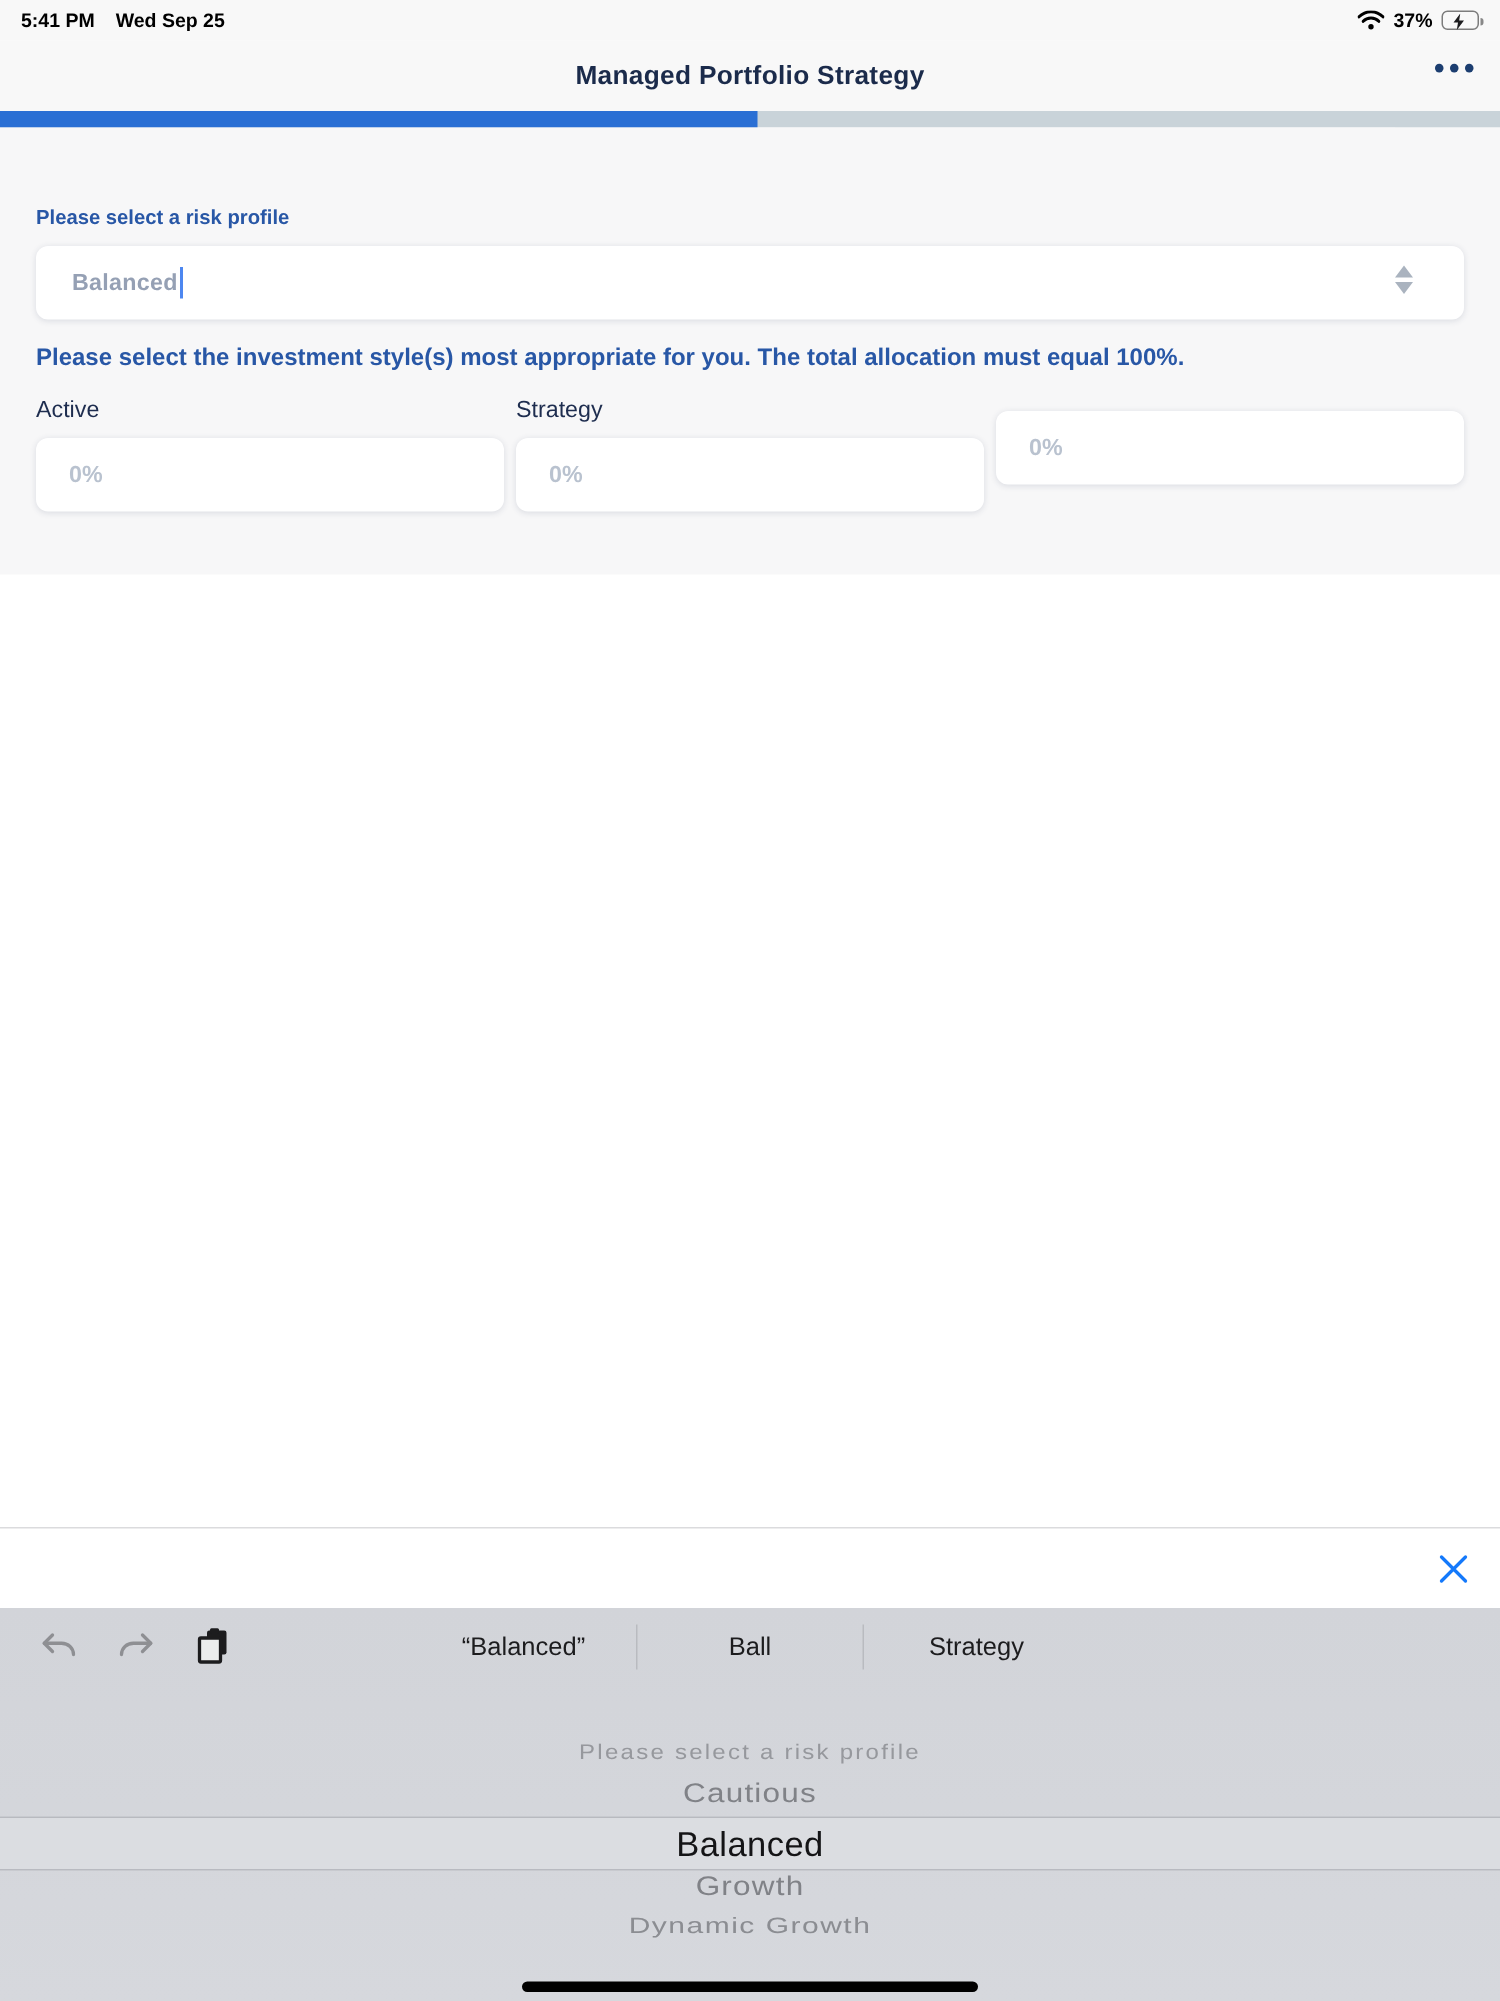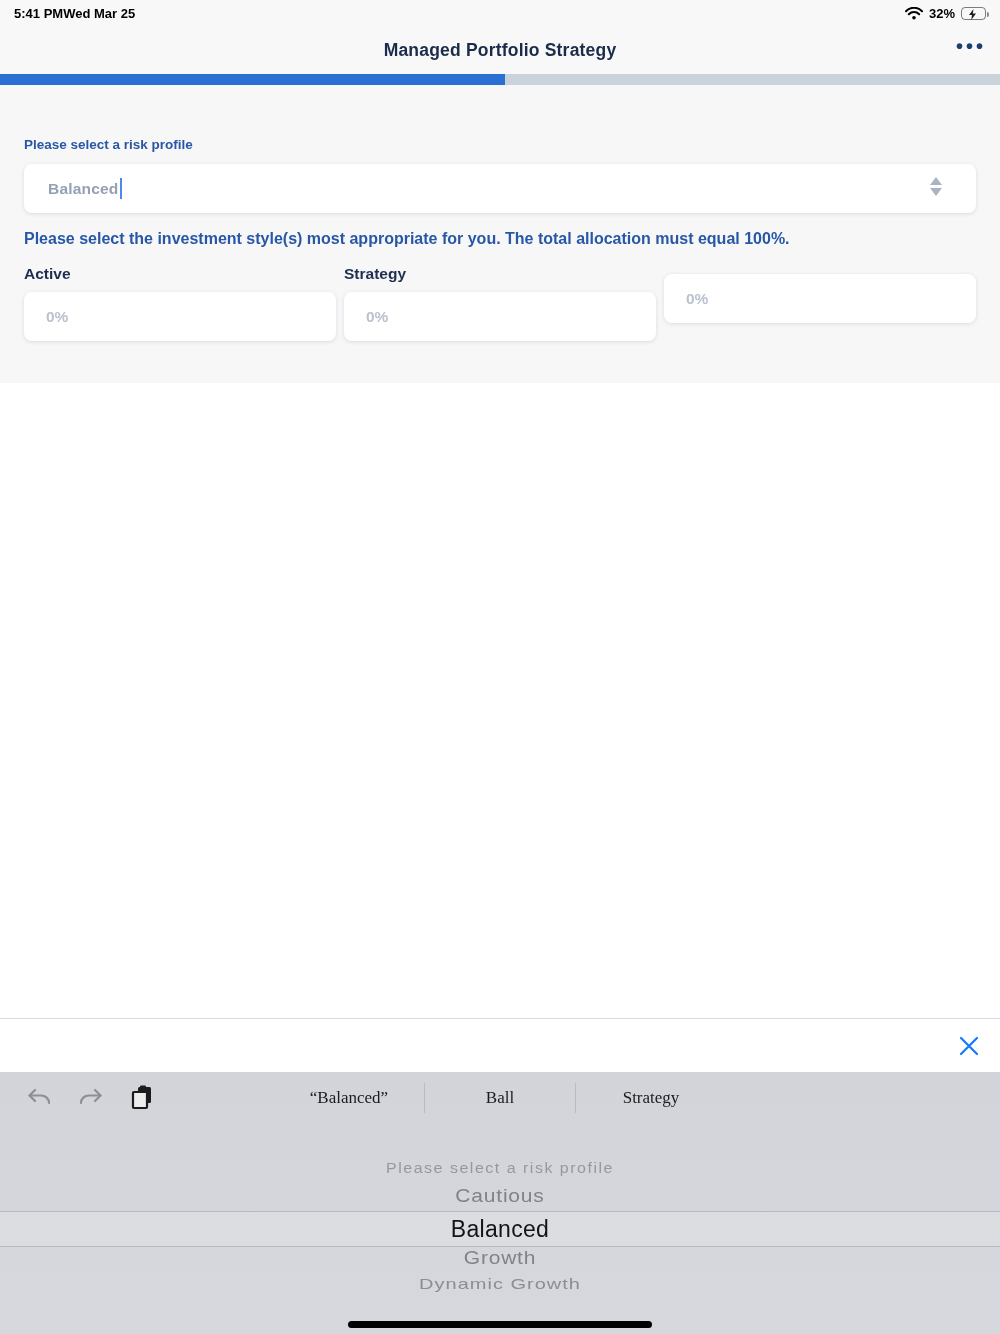--- a/index.html
+++ b/index.html
@@ -2,21 +2,21 @@
 <html><head>
 <meta charset="utf-8">
 <style>
   * { margin:0; padding:0; box-sizing:border-box; }
   body { font-family:"Liberation Sans","DejaVu Sans",sans-serif; background:#fff; }
   .screen { position:relative; width:1000px; height:1334px; background:#ffffff; overflow:hidden; }
 
   
   .status-bar { position:absolute; top:0; left:0; width:100%; height:27px;
     display:flex; justify-content:space-between; align-items:center; padding:0 14px; background:#f8f8f8; }
-  .status-left { display:flex; font-size:13px; font-weight:bold; color:#000; }
+  .status-left { display:flex; gap:14px; font-size:13px; font-weight:bold; color:#000; }
   .status-right { display:flex; align-items:center; gap:6px; font-size:13px; font-weight:bold; color:#000; }
   .battery { position:relative; width:25px; height:13px; border:1px solid rgba(0,0,0,.5); border-radius:4px; padding:1px; }
   .battery-fill { height:100%; width:42%; background:#5fc35f; border-radius:2px; }
   .battery-nub { position:absolute; right:-4px; top:4px; width:2.5px; height:5px; background:rgba(0,0,0,.45); border-radius:0 2px 2px 0; }
   .battery-bolt { position:absolute; left:6px; top:0.5px; }
 
   
   .header { position:absolute; top:27px; left:0; width:100%; height:47px; background:#f8f8f8;
     display:flex; align-items:center; justify-content:center; }
   .header-title { font-size:17.5px; font-weight:bold; color:#1b2b4b; letter-spacing:0.2px;text-align:center; }
@@ -35,38 +35,38 @@
   .select-field { position:relative; margin-top:12px; height:49px; background:#fff; border-radius:8px;
     box-shadow:0 1px 4px rgba(40,60,90,.14); display:flex; align-items:center; padding:0 24px; cursor:text; }
   .select-value { font-size:15.5px; font-weight:bold; color:#95a0b4; letter-spacing:0.2px; }
   .caret { display:inline-block; width:2px; height:21px; background:#4d87f0; margin-left:1px; vertical-align:-4px; }
   .stepper { position:absolute; right:34px; top:13px; display:flex; flex-direction:column; gap:3px; }
   .tri-up { width:0; height:0; border-left:6px solid transparent; border-right:6px solid transparent; border-bottom:8px solid #aab3bf; }
   .tri-down { width:0; height:0; border-left:6px solid transparent; border-right:6px solid transparent; border-top:8px solid #aab3bf; }
   .instruction { margin-top:17px; font-size:16px; font-weight:bold; color:#2857a6; }
   .alloc-row { margin-top:17px; display:flex; gap:8px; }
   .alloc-col { width:312px; }
-  .alloc-label { font-size:15.5px; font-weight:bold; color:#1e2d4f; }
+  .alloc-label { font-size:15.5px; font-weight:normal; color:#1e2d4f; }
   .alloc-input { margin-top:9px; width:100%; height:49px; background:#fff; border:none; border-radius:8px;
     box-shadow:0 1px 4px rgba(40,60,90,.14); padding:0 22px; font-size:15.5px; font-weight:bold;
     font-family:"Liberation Sans","DejaVu Sans",sans-serif; color:#6f7d95; }
   .alloc-input::placeholder { color:#b9c2cf; opacity:1; }
 
   
   .close-bar { position:absolute; top:1018px; left:0; width:100%; height:54px; background:#fff; border-top:1px solid #dbdbdd; }
   .close-btn { position:absolute; right:18px; top:14px; width:26px; height:26px; cursor:pointer; }
 
   
   .keyboard { position:absolute; top:1072px; left:0; width:100%; height:262px;
     background:linear-gradient(#d2d4d9,#d6d8dd); }
   .suggest-row { position:relative; height:52px; display:flex; align-items:center; }
   .edit-icons { display:flex; align-items:center; gap:26px; padding-left:26px; }
   .edit-icons .icon-btn { cursor:pointer; display:flex; }
   .suggestions { position:absolute; left:0; top:0; width:100%; height:52px; display:flex; align-items:center; justify-content:center; }
-  .suggestion { width:150px; text-align:center; font-size:17px; color:#1c1c1e; cursor:pointer;font-family:Liberation Serif, serif; }
+  .suggestion { width:150px; text-align:center; font-size:17px; color:#1c1c1e; cursor:pointer; }
   .sg-divider { width:1px; height:30px; background:#b9bbc0; }
 
   
   .picker-row { position:absolute; left:0; width:100%; text-align:center; }
   .picker-title { top:88px; font-size:16px; color:#96989d; letter-spacing:1.5px; transform:scaleY(.88); }
   .picker-opt { color:#808287; cursor:pointer; }
   .opt-cautious { top:112px; font-size:21px; letter-spacing:0.8px; transform:scaleY(.85); }
   .select-band { position:absolute; top:139px; left:0; width:100%; height:36px; background:#dbdde1;
     border-top:1px solid #b8bac0; border-bottom:1px solid #b8bac0; }
   .opt-balanced { top:144px; font-size:23px; color:#141416; letter-spacing:0.3px; }
@@ -76,31 +76,31 @@
   .home-indicator { position:absolute; top:249px; left:348px; width:304px; height:7px; border-radius:4px; background:#000; cursor:grab; }
 </style>
 </head>
 <body>
 
 <div class="screen">
 
   <div class="status-bar">
     <div class="status-left">
       <span>5:41 PM</span>
-      <span>Wed Mar 25</span>
+      <span>Wed Sep 25</span>
     </div>
     <div class="status-right">
       <span style="display:flex;">
         <svg width="18" height="13" viewBox="0 0 18 13">
           <path d="M1 4.2 C5.4 -0.4 12.6 -0.4 17 4.2" fill="none" stroke="#000" stroke-width="2" stroke-linecap="round"></path>
           <path d="M3.8 7.2 C6.6 4.3 11.4 4.3 14.2 7.2" fill="none" stroke="#000" stroke-width="2" stroke-linecap="round"></path>
           <circle cx="9" cy="10.8" r="1.8" fill="#000"></circle>
         </svg>
       </span>
-      <span>32%</span>
+      <span>37%</span>
       <span class="battery">
         <span class="battery-fill"></span>
         <span class="battery-nub"></span>
         <svg class="battery-bolt" width="9" height="11" viewBox="0 0 9 11">
           <path d="M5.5 0 L1 6 H4 L3.2 11 L8 4.6 H4.8 Z" fill="#1c1c1e"></path>
         </svg>
       </span>
     </div>
   </div>
 

